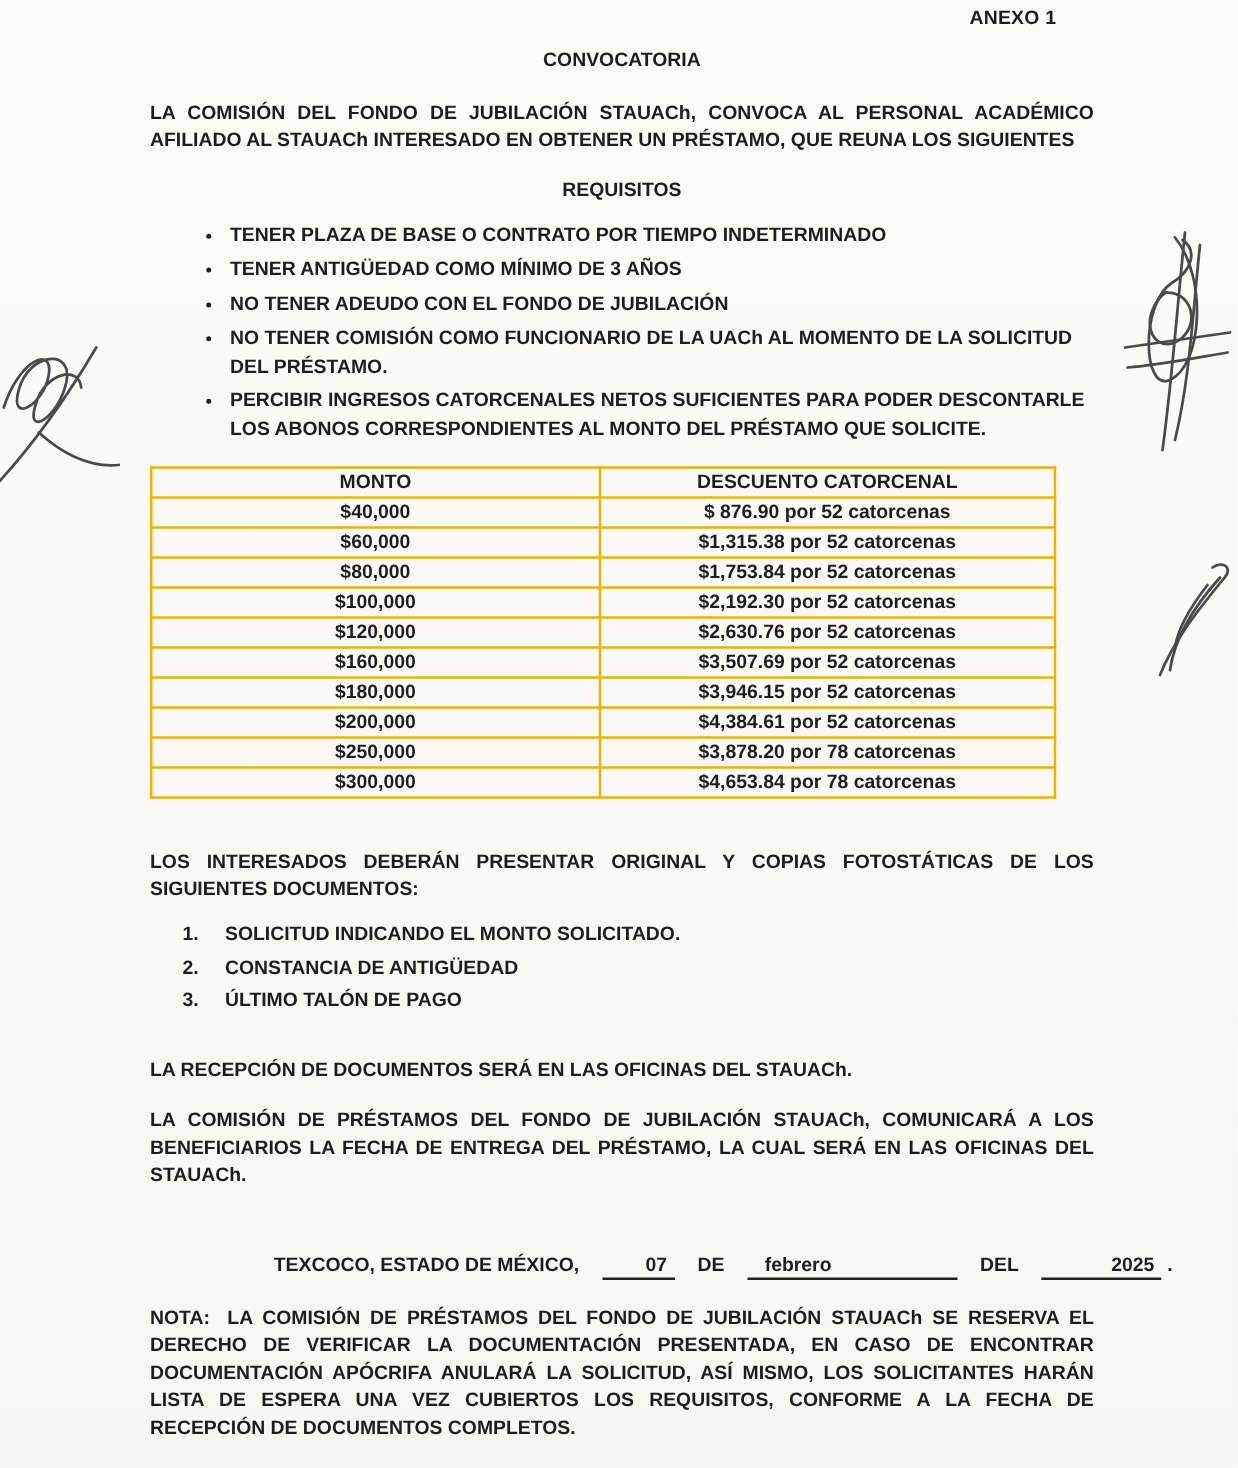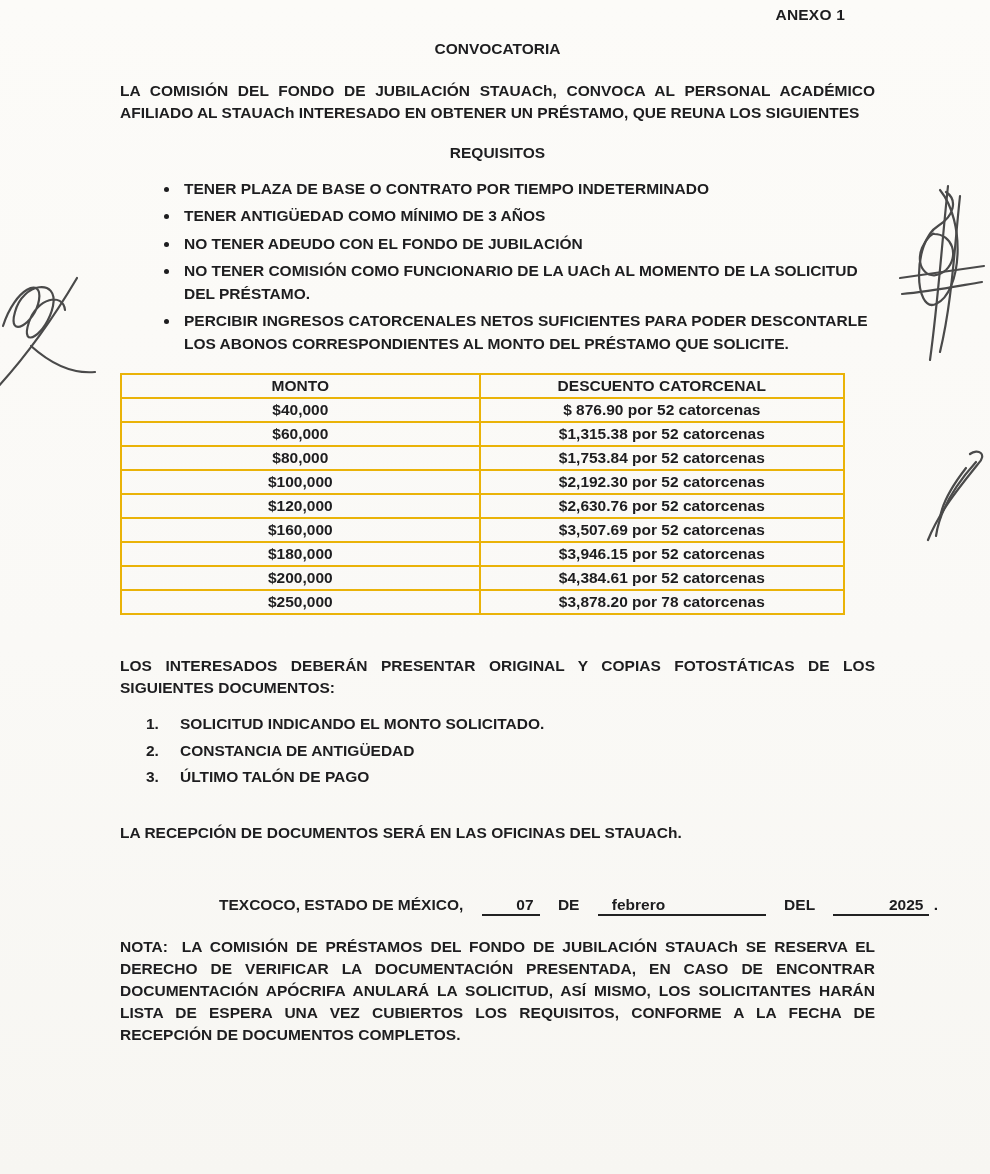--- a/index.html
+++ b/index.html
@@ -110,33 +110,38 @@
           <td>$3,946.15 por 52 catorcenas</td>
         </tr>
       <tr>
           <td>$200,000</td>
           <td>$4,384.61 por 52 catorcenas</td>
         </tr>
       <tr>
           <td>$250,000</td>
           <td>$3,878.20 por 78 catorcenas</td>
         </tr>
+      <tr>
+          <td>$300,000</td>
+          <td>$4,653.84 por 78 catorcenas</td>
+        </tr>
     </tbody>
   </table>
 
   <p class="para" style="margin-top:40px">LOS INTERESADOS DEBERÁN PRESENTAR ORIGINAL Y COPIAS FOTOSTÁTICAS DE LOS SIGUIENTES DOCUMENTOS:</p>
 
   <ol class="doc-list">
     <li><span class="num">1.</span><span>SOLICITUD INDICANDO EL MONTO SOLICITADO.</span></li>
     <li><span class="num">2.</span><span>CONSTANCIA DE ANTIGÜEDAD</span></li>
     <li><span class="num">3.</span><span>ÚLTIMO TALÓN DE PAGO</span></li>
   </ol>
 
   <p class="para" style="margin-top:33px">LA RECEPCIÓN DE DOCUMENTOS SERÁ EN LAS OFICINAS DEL STAUACh.</p>
 
+  <p class="para" style="margin-top:18px">LA COMISIÓN DE PRÉSTAMOS DEL FONDO DE JUBILACIÓN STAUACh, COMUNICARÁ A LOS BENEFICIARIOS LA FECHA DE ENTREGA DEL PRÉSTAMO, LA CUAL SERÁ EN LAS OFICINAS DEL STAUACh.</p>
 
   <div class="date-line">
     <span class="lbl">TEXCOCO, ESTADO DE MÉXICO,</span>
     <span class="blank day">07</span>
     <span class="lbl">DE</span>
     <span class="blank month">febrero</span>
     <span class="lbl">DEL</span>
     <span class="blank year">2025</span>
     <span>.</span>
   </div>

